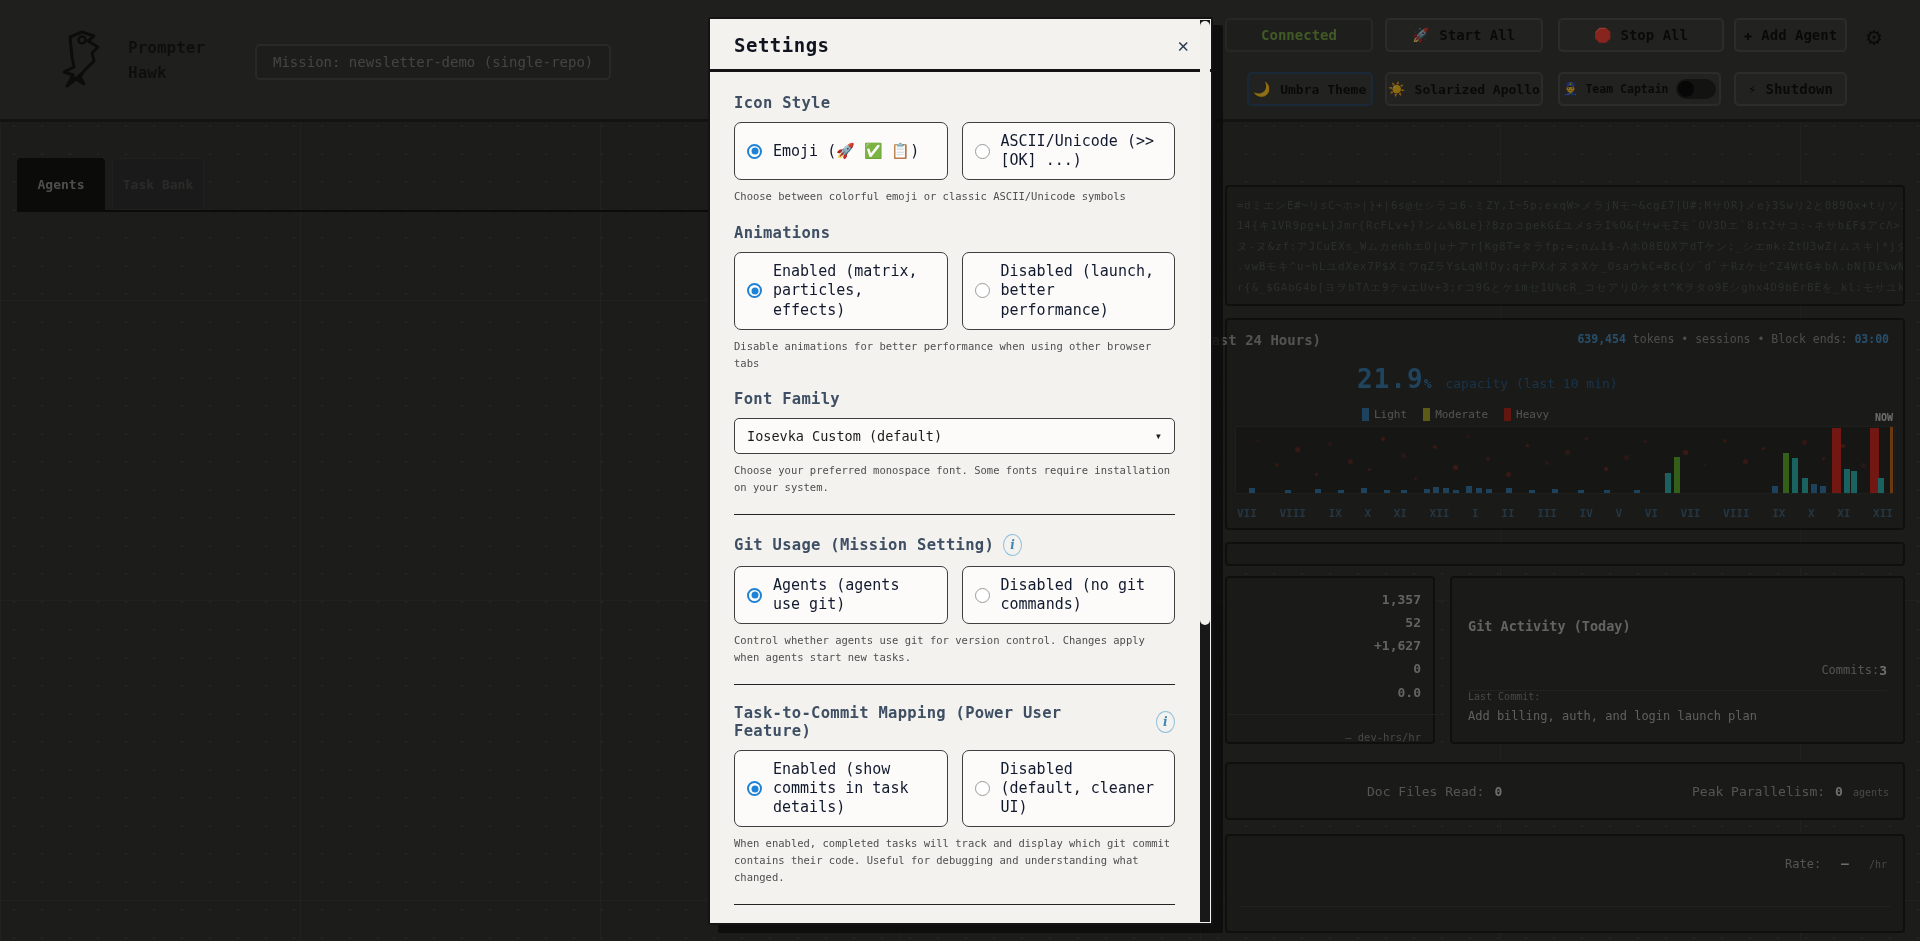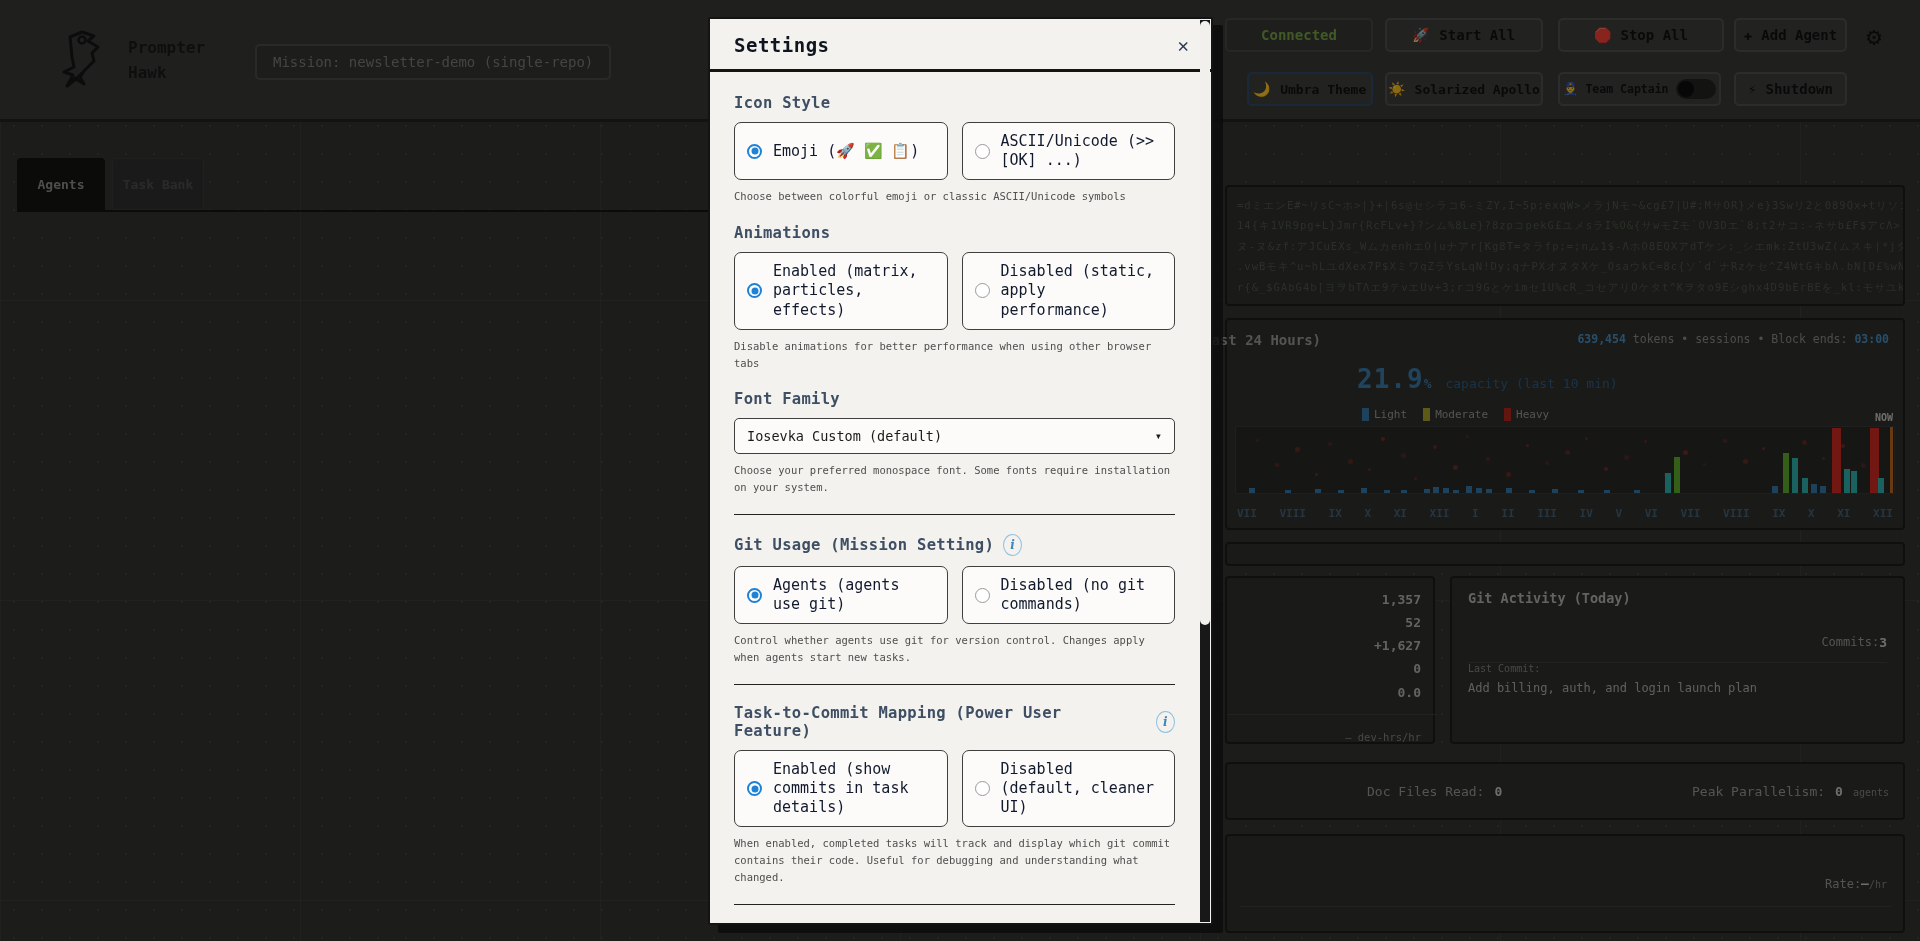--- a/index.html
+++ b/index.html
@@ -74,36 +74,36 @@
   .axis { position:absolute; left:10px; right:10px; bottom:8px; display:flex;
           justify-content:space-between; font-size:11px; font-weight:bold; color:#44637a; }
   .section-bar { left:1225px; top:542px; width:680px; height:24px; }
 
   .stats-panel { left:1225px; top:576px; width:210px; height:168px; padding:10px 12px 8px; }
   .stat-val { text-align:right; font-size:13px; font-weight:bold; color:#b4b4b2; line-height:1.78; }
   .stats-div { border:none; border-top:1.5px solid #3e3e3a; margin:10px 0 0 -12px; width:210px; }
   .stats-foot { text-align:right; font-size:10.5px; color:#84847f; margin-top:16px; }
 
   .git-panel { left:1450px; top:576px; width:455px; height:168px; padding:12px 16px; }
-  .git-title { font-size:13.5px; font-weight:bold; color:#b4b4b2; }
+  .git-title { font-size:13.5px; font-weight:bold; color:#b4b4b2;margin-top:28px; }
   .git-row { display:flex; justify-content:flex-end; margin-top:29px; }
   .git-k { font-size:12px; color:#9a9a96; }
   .git-v { font-size:13px; font-weight:bold; color:#c8c8c4; }
   .git-div { border:none; border-top:1.5px solid #3e3e3a; margin-top:12px; }
   .git-lk { font-size:10px; color:#84847f; }
   .git-msg { font-size:12px; color:#aeaeaa; margin-top:7px; }
 
   .docs-panel { left:1225px; top:762px; width:680px; height:58px; display:flex; align-items:center;
                 justify-content:space-between; padding:0 14px 0 140px; }
   .doc-grp { display:flex; gap:10px; align-items:baseline; font-size:13px; color:#9a9a96; }
   .doc-grp b { color:#c8c8c4; font-size:13px; }
   .doc-unit { font-size:10px; color:#84847f; }
 
   .rate-panel { left:1225px; top:834px; width:680px; height:99px; }
-  .rate-row { position:absolute; top:40px; right:16px; display:flex; gap:0; align-items:baseline;margin-left:8px; }
+  .rate-row { position:absolute; top:20px; right:16px; display:flex; gap:20px; align-items:baseline;margin-left:8px; }
   .rate-div { position:absolute; left:12px; right:12px; top:70px; border-top:1.5px solid #3e3e3a; }
 
   
   .overlay { position:absolute; inset:0; background:rgba(0,0,0,0.45); z-index:4; }
 
   
   .modal { position:absolute; left:708px; top:17px; width:505px; height:908px; z-index:10;
            background:#f3f2ef; border:2px solid #141414; border-radius:2px; overflow:hidden;
            box-shadow:10px 8px 0 rgba(10,10,10,0.78); }
   .modal-header { display:flex; justify-content:space-between; align-items:center;
@@ -398,21 +398,21 @@
 
       <div class="m-section">
         <div class="sec-title">Animations</div>
         <div class="opt-grid">
           <div class="opt-card">
             <span class="radio sel"></span>
             <span>Enabled (matrix, particles, effects)</span>
           </div>
           <div class="opt-card">
             <span class="radio"></span>
-            <span>Disabled (static, apply performance)</span>
+            <span>Disabled (launch, better performance)</span>
           </div>
         </div>
         <div class="helper">Disable animations for better performance when using other browser tabs</div>
       </div>
 
       <div class="m-section">
         <div class="sec-title">Font Family</div>
         <div class="font-select">
           <span>Iosevka Custom (default)</span>
           <span class="chev">▾</span>

